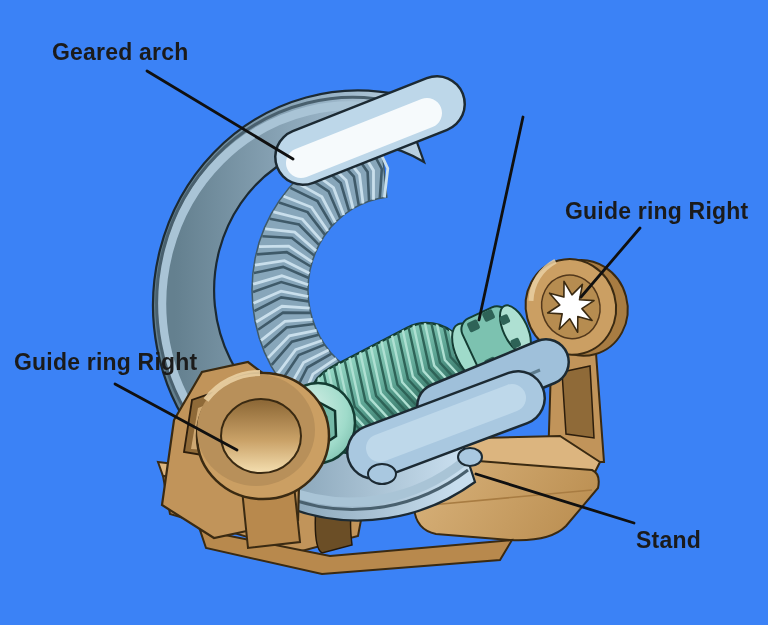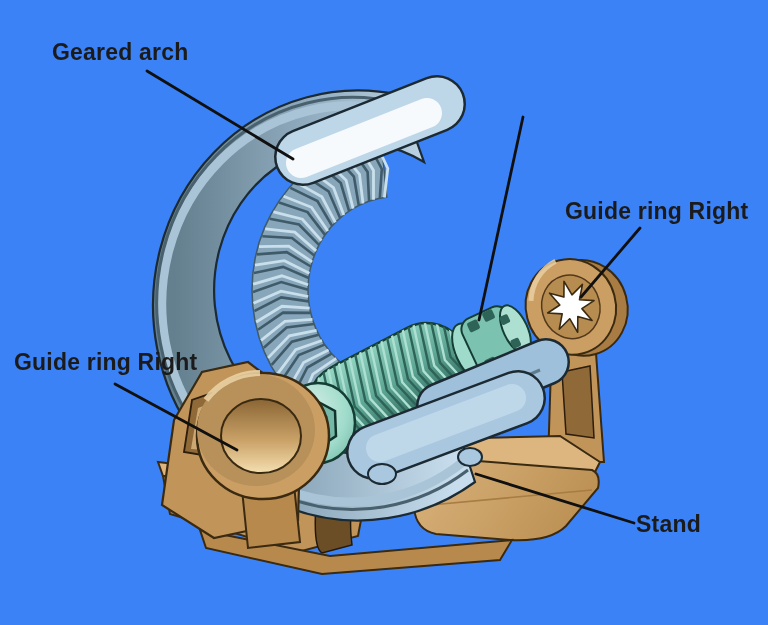--- a/index.html
+++ b/index.html
@@ -18,21 +18,21 @@
     font-weight:700;
     color:#1b1b1b;
     white-space:nowrap;
     letter-spacing:0.2px;
     line-height:1.1;
   }
   .lbl-geared-arch{left:52px;top:40px;}
   .lbl-adjustment-roller{left:477px;top:83px;}
   .lbl-guide-ring-right{left:565px;top:199px;}
   .lbl-guide-ring-left{left:14px;top:350px;}
-  .lbl-stand{left:636px;top:512px;text-align:right;}
+  .lbl-stand{left:636px;top:528px;text-align:right;}
 </style>
 </head>
 <body>
 
 <div class="stage">
 
 <svg width="768" height="625" viewBox="0 0 768 625">
   <defs>
     <linearGradient id="archGrad" gradientUnits="userSpaceOnUse" x1="175" y1="300" x2="455" y2="300">
       <stop offset="0" stop-color="#64808f"></stop>

